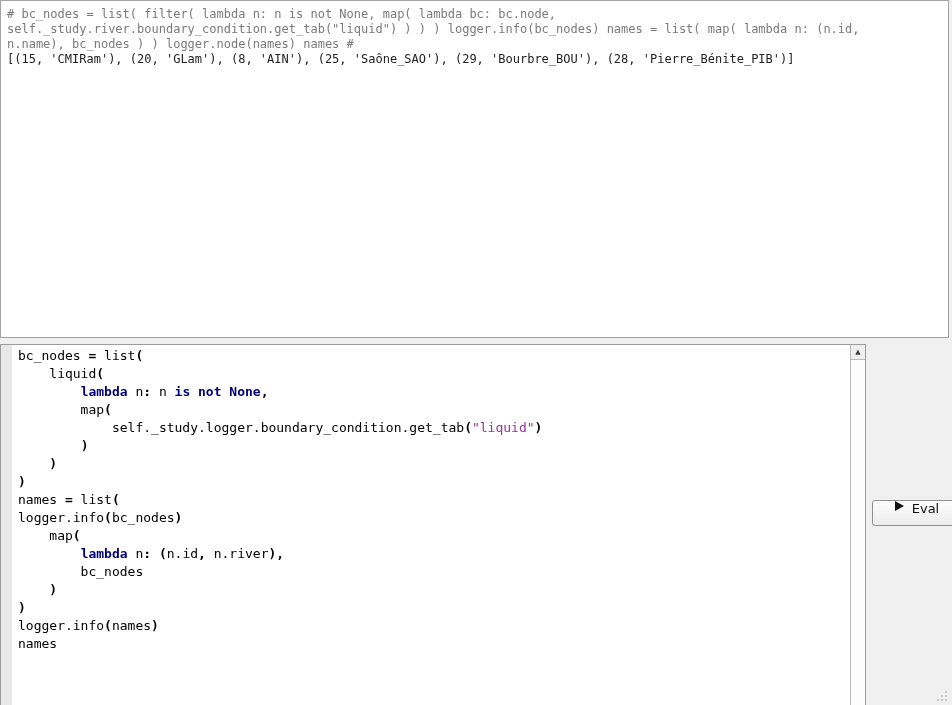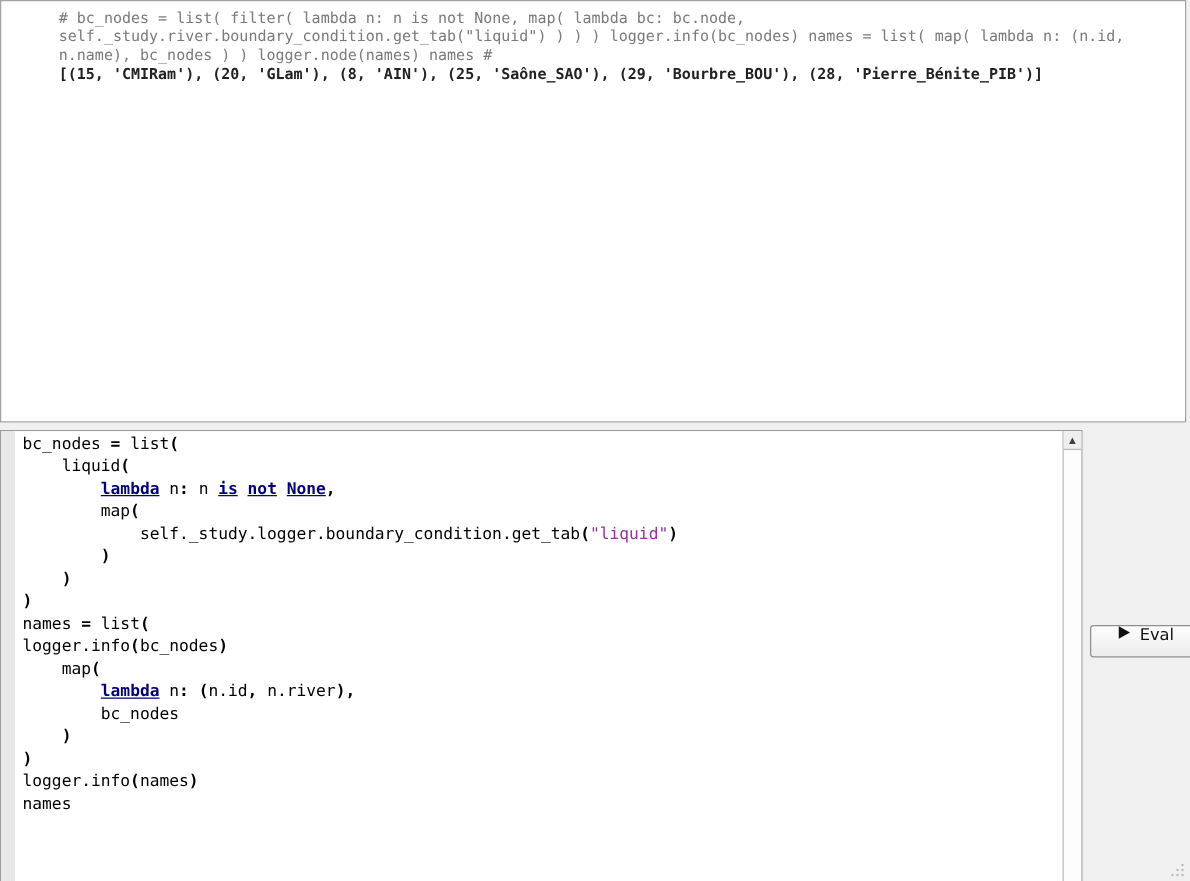--- a/index.html
+++ b/index.html
@@ -18,43 +18,43 @@
 
   
   .output-panel{
     position:absolute;left:0;top:0;width:949px;height:338px;
     background:#ffffff;border:1px solid var(--panel-border);
     padding:6px 6px 0 6px;
     font-family:"DejaVu Sans Mono",monospace;
     font-size:12px;line-height:15px;
     overflow:hidden;
   }
-  .console-line{white-space:pre;margin-left:40px;}
+  .console-line{white-space:pre;}
   .console-line.echo{color:var(--echo);}
-  .console-line.result{color:var(--result);font-weight:bold;}
+  .console-line.result{color:var(--result);}
 
   
   .editor-panel{
     position:absolute;left:0;top:344px;width:866px;height:424px;
     background:#ffffff;border:1px solid #9c9c9c;
   }
   .editor-margin{
     position:absolute;left:0;top:0;width:11px;bottom:14px;
     background:#e8e8e8;
   }
   .code-area{
     position:absolute;left:11px;top:0;right:15px;bottom:14px;
     padding:2px 0 0 6px;
     font-family:"DejaVu Sans Mono",monospace;
     font-size:13px;line-height:18px;
     overflow:hidden;background:#ffffff;
   }
   .code-line{white-space:pre;color:var(--tx);}
   .tok-tx{color:var(--tx);}
-  .tok-kw{color:var(--kw);font-weight:bold;text-decoration:underline;}
+  .tok-kw{color:var(--kw);font-weight:bold;}
   .tok-op{color:var(--op);font-weight:bold;}
   .tok-str{color:var(--str);}
 
   
   .vscroll{
     position:absolute;top:0;right:0;width:15px;bottom:14px;
     background:#fdfdfd;border-left:1px solid #b9b9b9;
   }
   .sb-btn{
     position:absolute;left:0;right:0;height:15px;

